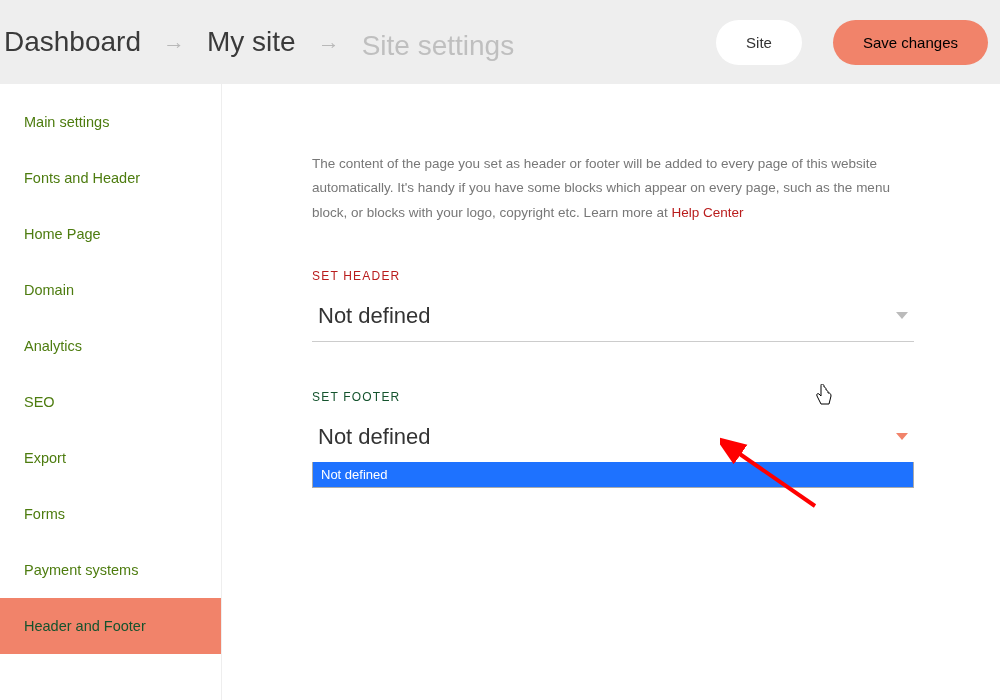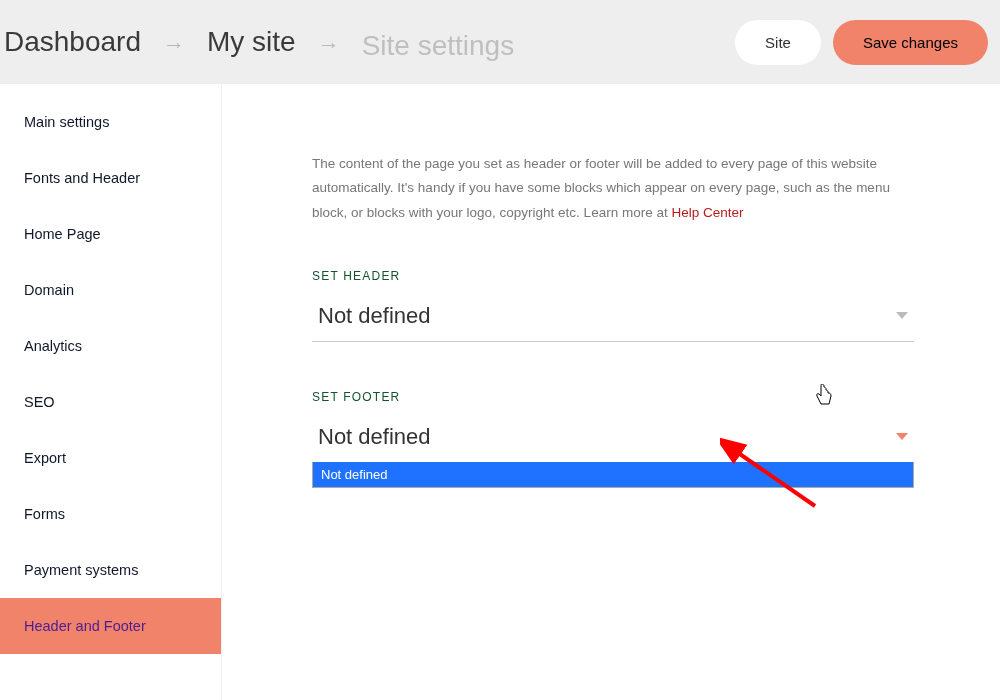--- a/index.html
+++ b/index.html
@@ -1,33 +1,33 @@
 <!DOCTYPE html>
 <html><head>
 <meta charset="utf-8">
 <style>
   * { box-sizing: border-box; margin: 0; padding: 0; }
   html, body { width: 1000px; height: 700px; font-family: "Helvetica Neue", Arial, sans-serif; background: #fff; color: #333; overflow: hidden; }
-  .topbar { height: 84px; background: #eeeeee; display: flex; align-items: center; padding: 0 12px 0 0; }
+  .topbar { height: 84px; background: #eeeeee; display: flex; align-items: center; padding: 0 12px 0 0; gap: 19px; }
   .crumbs { display: flex; align-items: center; gap: 18px; padding-left: 0; }
   .crumb { font-size: 28px; font-weight: 300; color: #3a3a3a; padding: 8px 4px; }
   .crumb.current { color: #bfbfbf; margin-top: 8px; }
   .arrow { color: #b8b8b8; font-size: 22px; font-weight: 300; }
   .spacer { flex: 1; }
   .btn { border: none; border-radius: 30px; font-size: 15px; padding: 14px 30px; cursor: pointer; font-weight: 400; }
   .btn-close { background: #fff; color: #333; margin-right: 12px; }
   .btn-save { background: #f1836a; color: #000000; }
   .layout { display: flex; height: calc(700px - 84px); }
   .sidebar { width: 222px; background: #fff; border-right: 1px solid #eee; padding-top: 10px; }
-  .side-item { font-size: 14.5px; color: #0f172a; padding: 20px 24px; cursor: pointer; }
-  .side-item.active { background: #f1836a; color: #4c1d95; }
+  .side-item { font-size: 14.5px; color: #4d7c0f; padding: 20px 24px; cursor: pointer; }
+  .side-item.active { background: #f1836a; color: #14532d; }
   .content { flex: 1; padding: 68px 86px 40px 90px; position: relative; }
   .desc { font-size: 13.5px; color: #777; line-height: 1.8; max-width: 620px; font-weight: 300; }
   .desc a { color: #b91c1c; text-decoration: none; }
-  .field-label { font-size: 12px; letter-spacing: 1.2px; color: #14532d; margin-top: 40px; text-transform: uppercase; }
+  .field-label { font-size: 12px; letter-spacing: 1.2px; color: #b91c1c; margin-top: 40px; text-transform: uppercase; }
   .field-label.accent { color: #14532d; }
   .select { position: relative; margin-top: 10px; border-bottom: 1px solid #ccc; padding: 10px 6px 12px 6px; display: flex; align-items: center; cursor: pointer; }
   .select.open { border-bottom: 1px solid #f1836a; }
   .select-value { font-size: 22px; font-weight: 300; color: #333; flex: 1; }
   .caret { width: 0; height: 0; border-left: 6px solid transparent; border-right: 6px solid transparent; border-top: 7px solid #bbb; }
   .caret.accent { border-top-color: #f1836a; }
   .dropdown { position: absolute; left: 0; right: 0; top: 100%; background: #fff; border: 1px solid #aaa; border-top: none; }
   .dd-item { font-size: 13px; padding: 5px 8px; cursor: pointer; color: #222; }
   .dd-item.highlight { background: #1e72ff; color: #fff; }
   .annot-arrow { position: absolute; pointer-events: none; }

